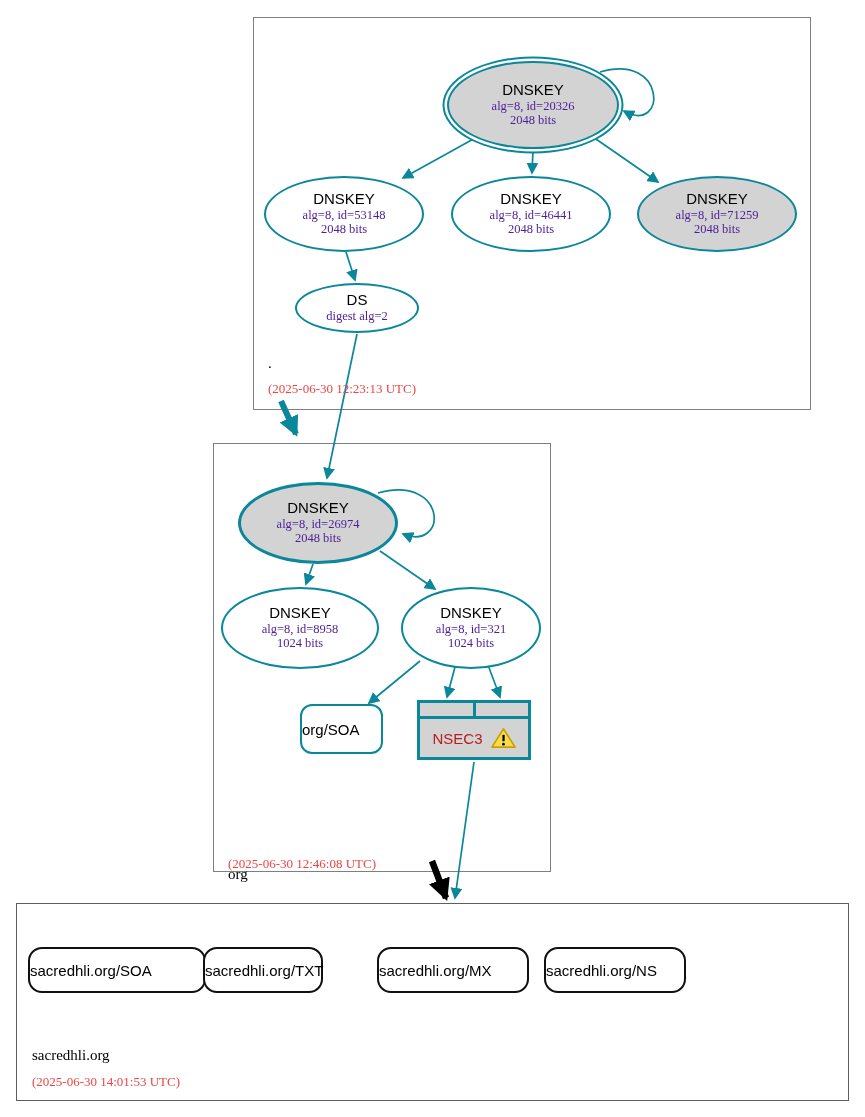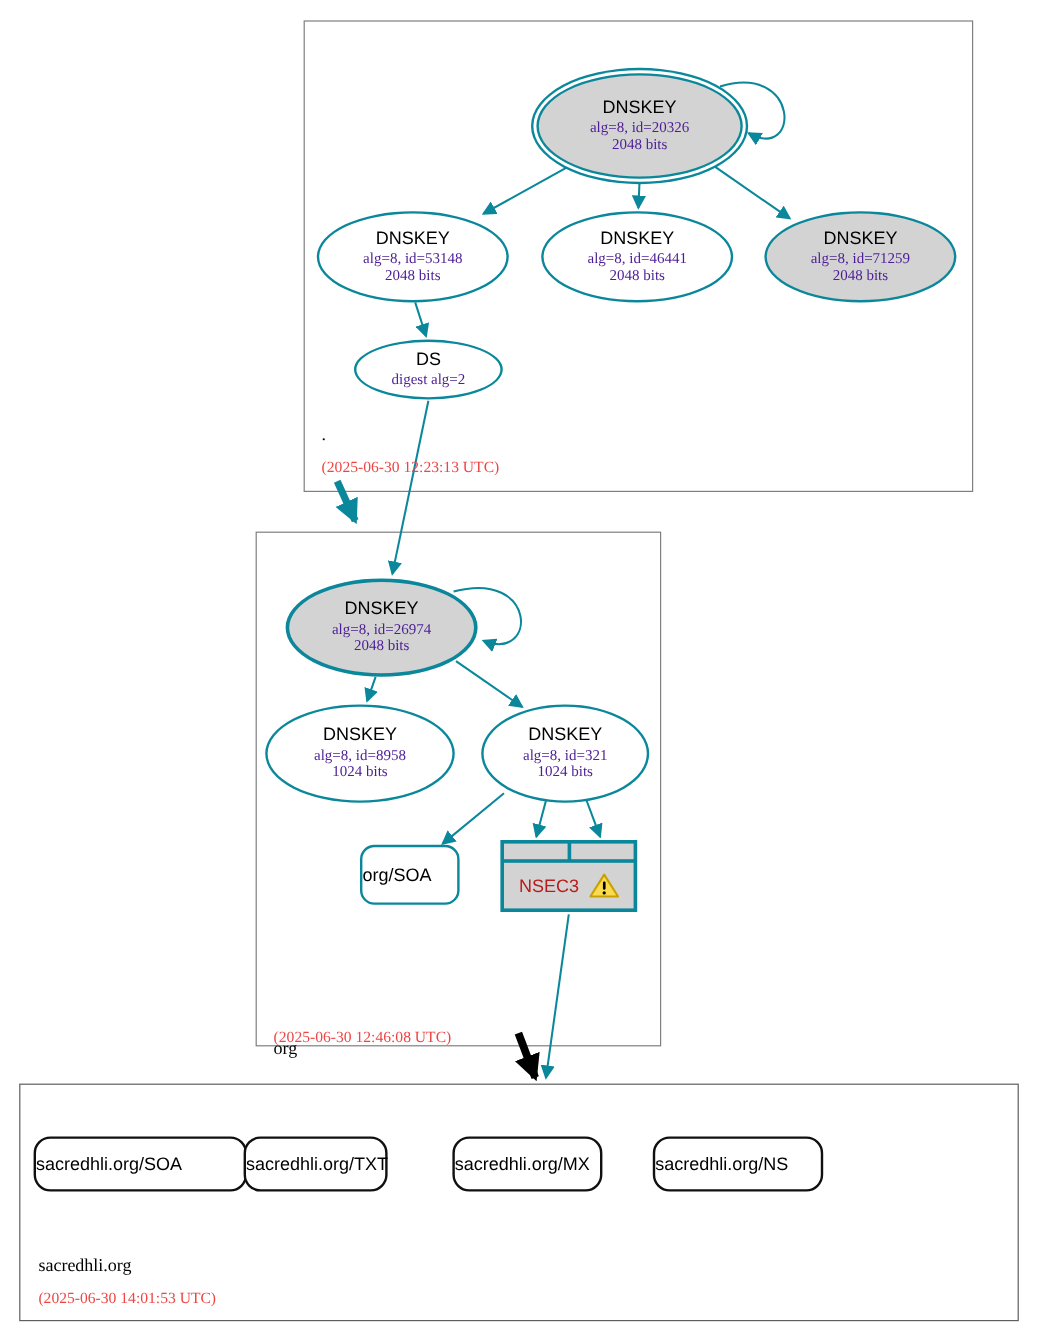--- a/index.html
+++ b/index.html
@@ -138,21 +138,21 @@
 
   <div class="zone-name" style="left:228px;top:818px;margin-top:48px;">org</div>
   <div class="zone-ts" style="left:228px;top:844px;margin-top:12px;">(2025-06-30 12:46:08 UTC)</div>
 
   <div class="rrbox" style="left:28px;top:947px;width:178px;height:46px;">
     <span>sacredhli.org/SOA</span>
   </div>
   <div class="rrbox" style="left:203px;top:947px;width:120px;height:46px;">
     <span>sacredhli.org/TXT</span>
   </div>
-  <div class="rrbox" style="left:377px;top:947px;width:125px;height:46px;">
+  <div class="rrbox" style="left:377px;top:947px;width:152px;height:46px;">
     <span>sacredhli.org/MX</span>
   </div>
   <div class="rrbox" style="left:544px;top:947px;width:142px;height:46px;">
     <span>sacredhli.org/NS</span>
   </div>
 
   <div class="zone-name" style="left:32px;top:1047px;">sacredhli.org</div>
   <div class="zone-ts" style="left:32px;top:1074px;">(2025-06-30 14:01:53 UTC)</div>
 
 </div>

